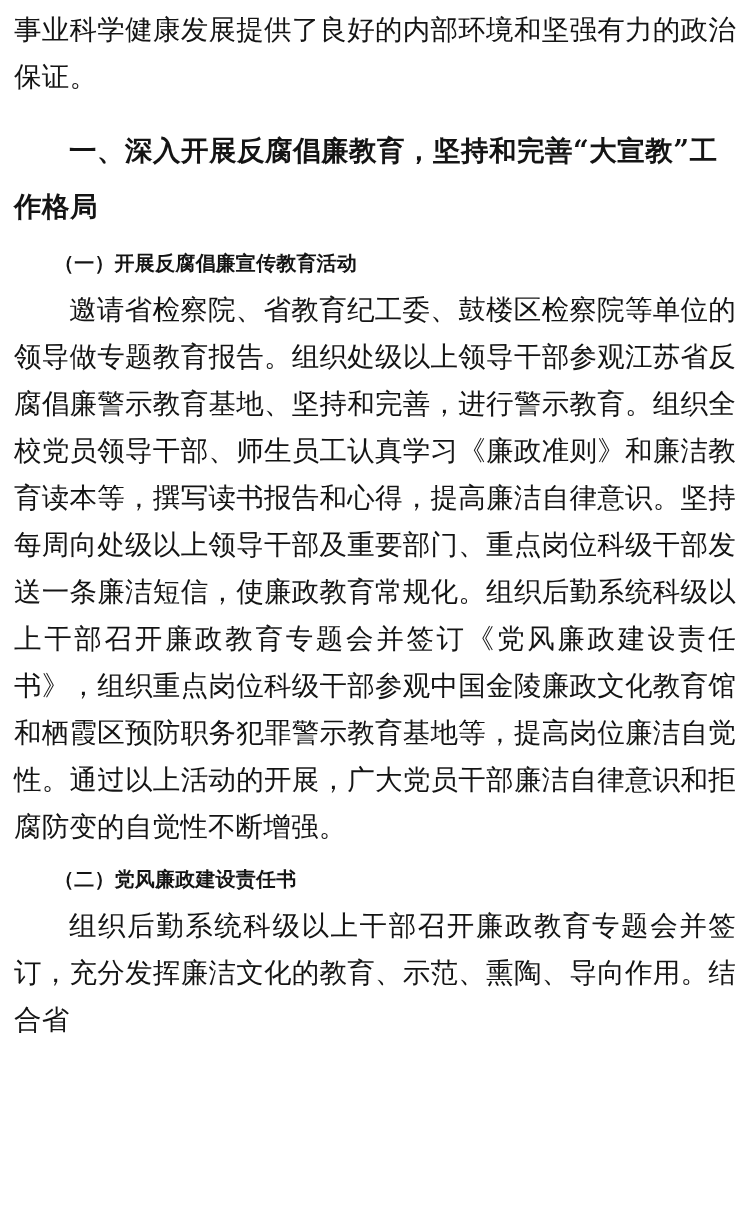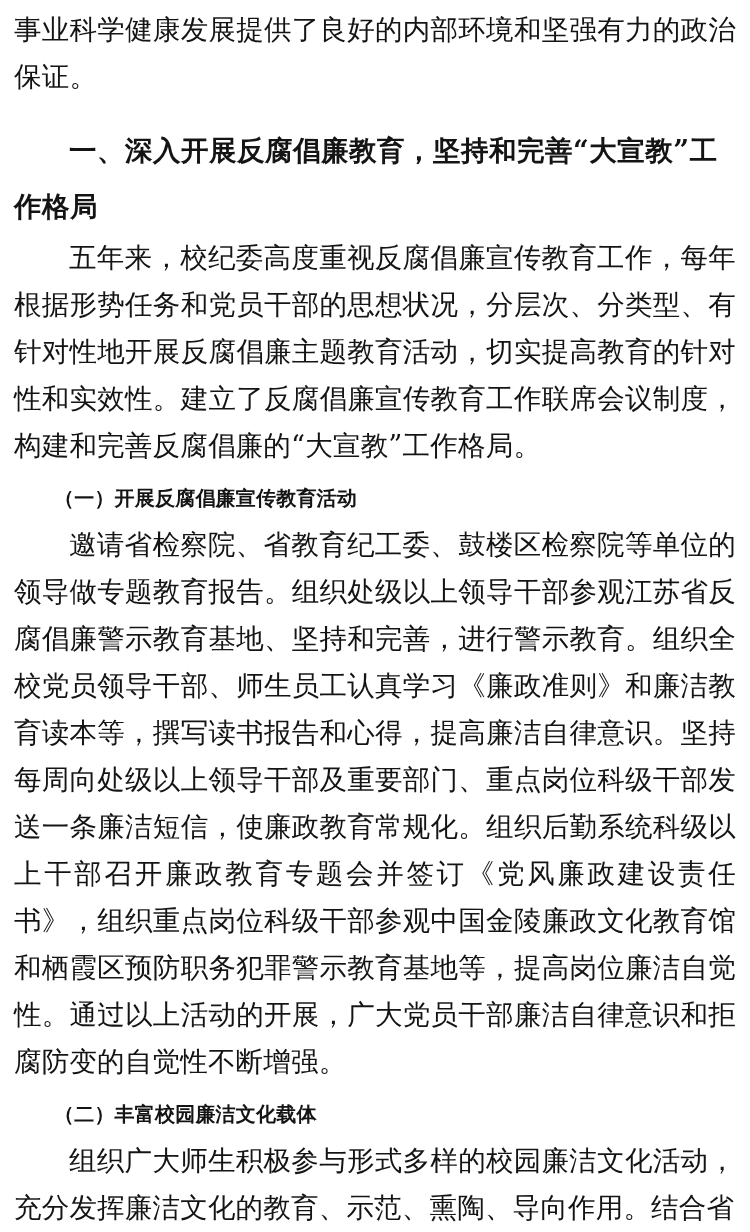--- a/index.html
+++ b/index.html
@@ -66,24 +66,23 @@
 </head>
 <body>
 
 <div class="page">
   <div class="doc-body">
 
     <p class="para cont blk">事业科学健康发展提供了良好的内部环境和坚强有力的政治保证。</p>
 
     <p class="heading1 blk">一、深入开展反腐倡廉教育，坚持和完善“大宣教”工作格局</p>
 
-    <p class="para blk">五年来，校纪委高度重视反腐倡廉宣传教育工作，每年根据形势任务和党员干部的思想状况，分层次、分类型、有针对性地开展反腐倡廉主题教育活动，切实提高教育的针对性和实效性。建立了反腐倡廉宣传教育工作联席会议制度，构建和完善反腐倡廉的“大宣教”工作格局。</p>
 
     <p class="heading2 blk">（一）开展反腐倡廉宣传教育活动</p>
 
     <p class="para blk">邀请省检察院、省教育纪工委、鼓楼区检察院等单位的领导做专题教育报告。组织处级以上领导干部参观江苏省反腐倡廉警示教育基地、坚持和完善，进行警示教育。组织全校党员领导干部、师生员工认真学习《廉政准则》和廉洁教育读本等，撰写读书报告和心得，提高廉洁自律意识。坚持每周向处级以上领导干部及重要部门、重点岗位科级干部发送一条廉洁短信，使廉政教育常规化。组织后勤系统科级以上干部召开廉政教育专题会并签订《党风廉政建设责任书》，组织重点岗位科级干部参观中国金陵廉政文化教育馆和栖霞区预防职务犯罪警示教育基地等，提高岗位廉洁自觉性。通过以上活动的开展，广大党员干部廉洁自律意识和拒腐防变的自觉性不断增强。</p>
 
-    <p class="heading2 blk">（二）丰富校园廉洁文化载体</p>
+    <p class="heading2 blk">（二）党风廉政建设责任书</p>
 
-    <p class="para blk">组织广大师生积极参与形式多样的校园廉洁文化活动，充分发挥廉洁文化的教育、示范、熏陶、导向作用。结合省</p>
+    <p class="para blk">组织后勤系统科级以上干部召开廉政教育专题会并签订，充分发挥廉洁文化的教育、示范、熏陶、导向作用。结合省</p>
 
   </div>
 </div>
 
 </body></html>

